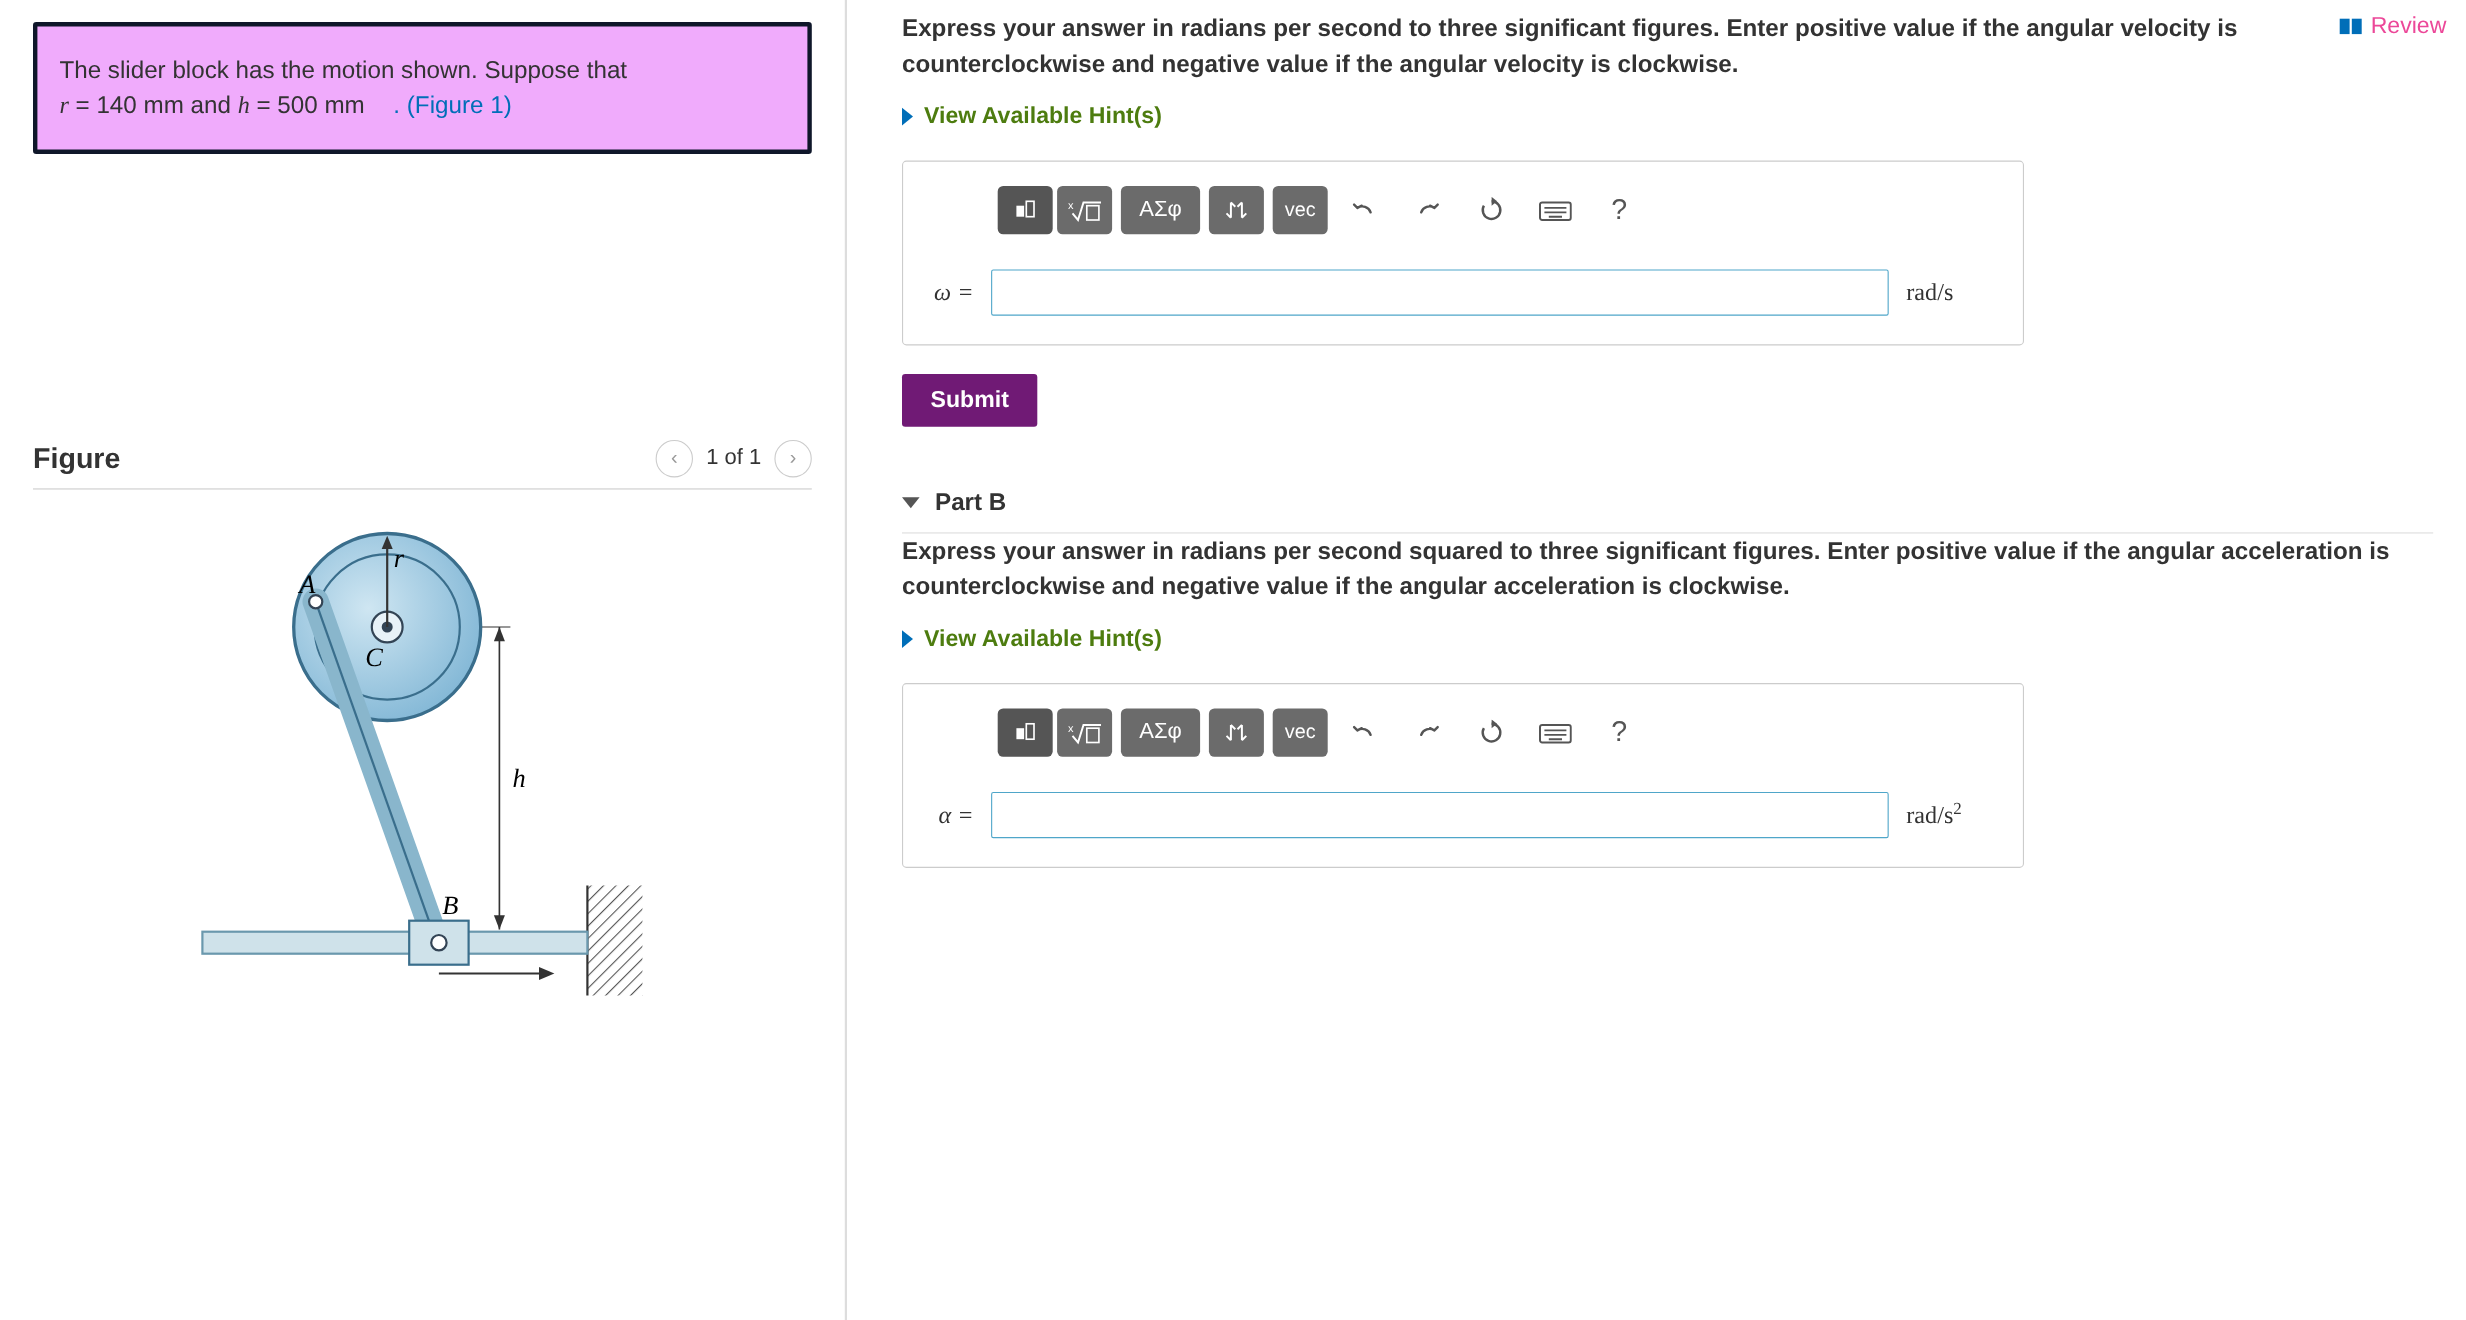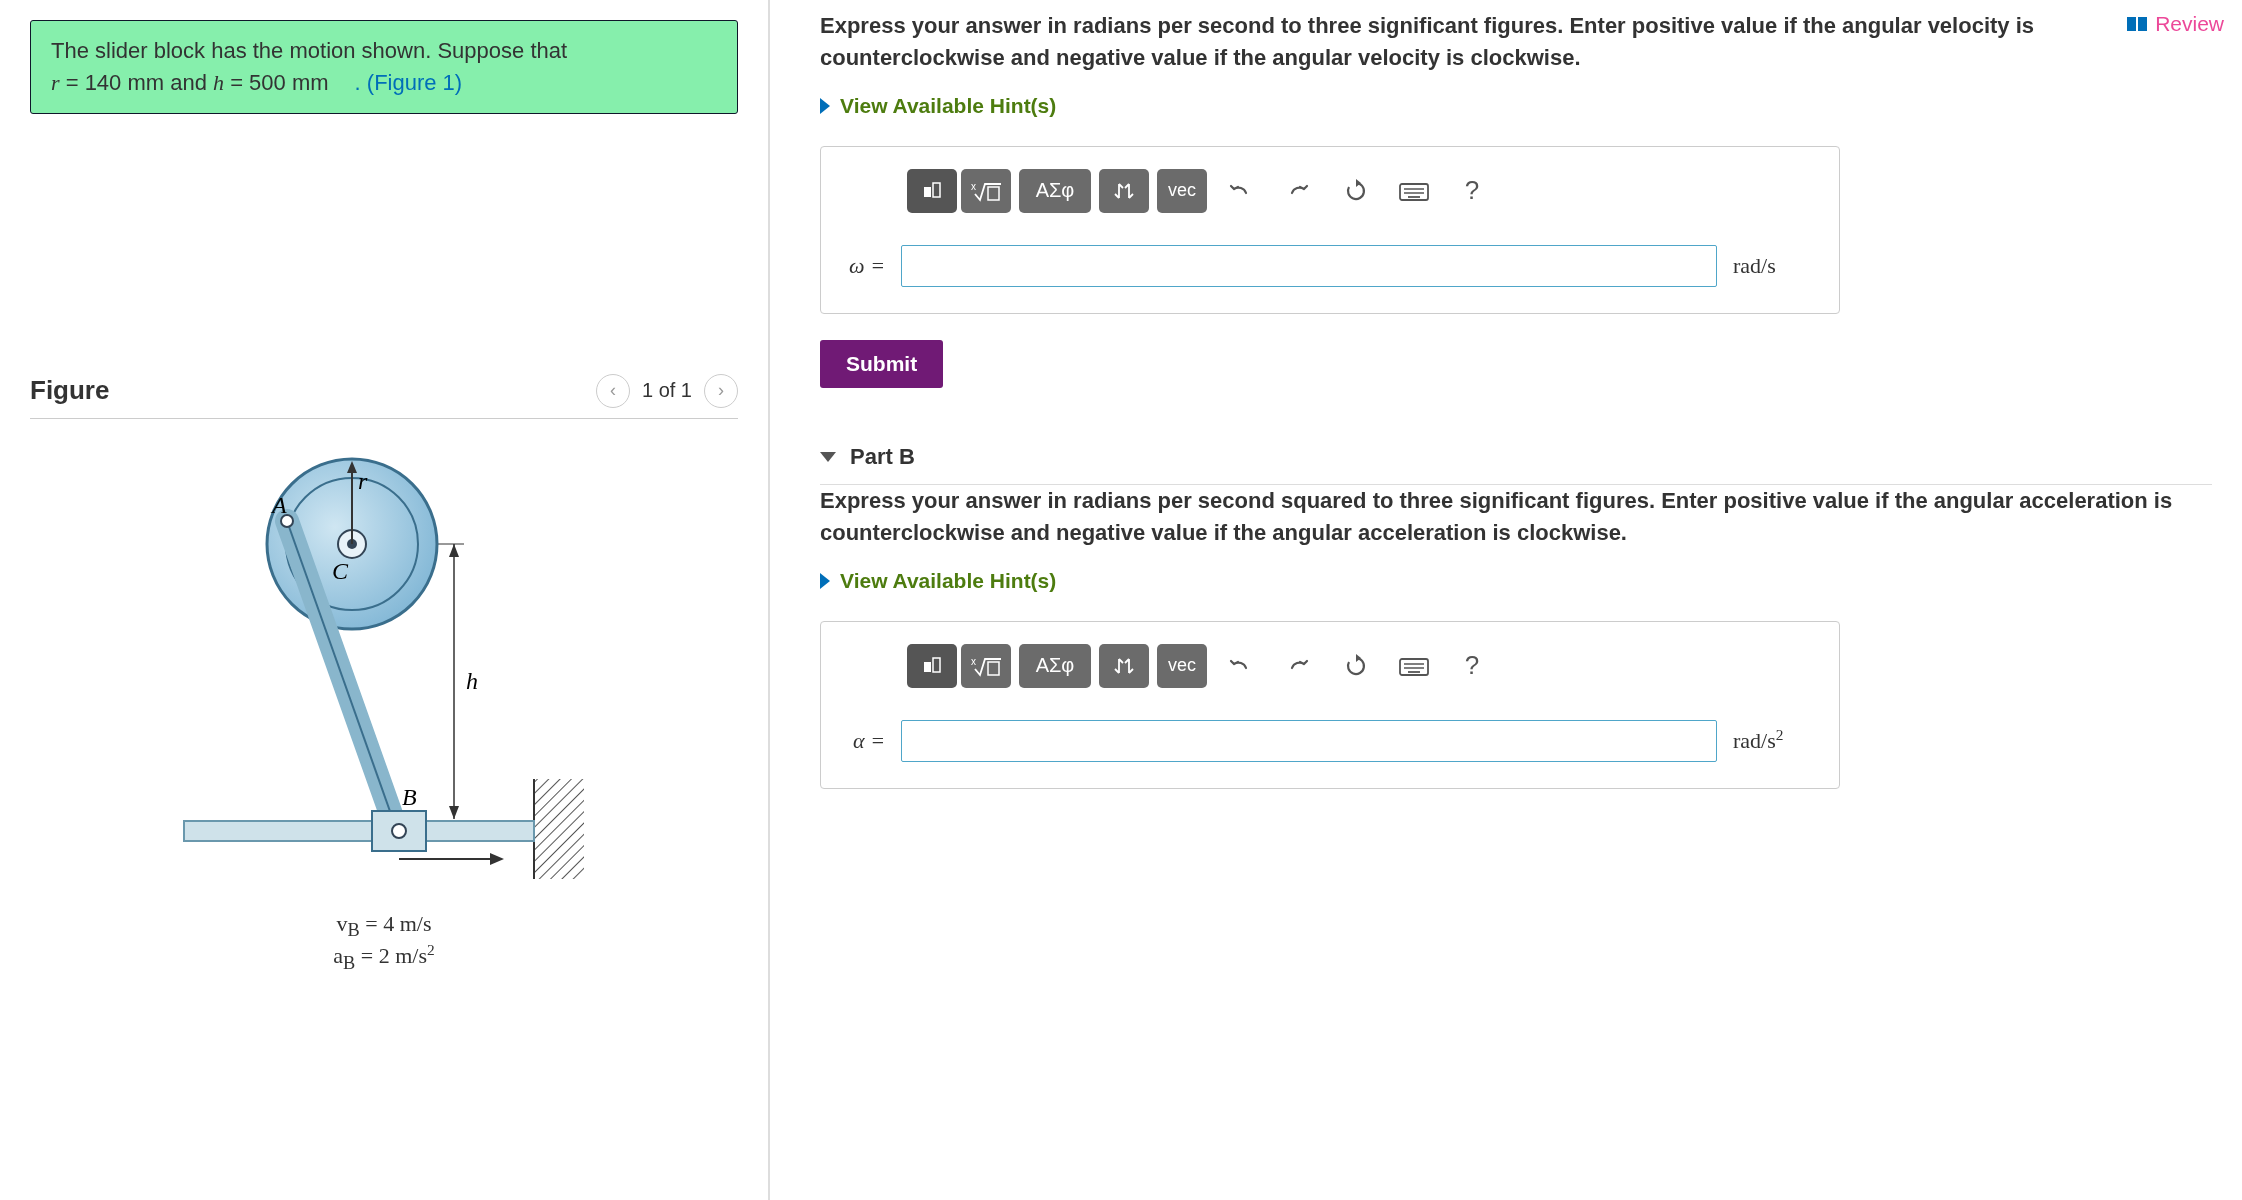--- a/index.html
+++ b/index.html
@@ -35,24 +35,24 @@
   gap: 8px;
 }
 .review-icon {
   display: inline-flex;
   gap: 2px;
 }
 .review-icon span {
   width: 9px; height: 14px; background: #006eb8;
 }
 .problem-box {
-  background: #86efac;
-  border: 1px solid #0f172a;
+  background: #f0abfc;
+  border: 4px solid #0f172a;
   border-radius: 3px;
-  padding: 14px 20px;
+  padding: 24px 20px;
   font-size: 22px;
   line-height: 1.45;
 }
 .problem-box .italic { font-style: italic; font-family: 'Times New Roman', serif; }
 .problem-box .link { color: #006eb8; margin-left: 26px; }
 .figure-section {
   margin-top: 260px;
 }
 .figure-header {
   display: flex;
@@ -262,24 +262,20 @@
 
         <line x1="245" y1="410" x2="340" y2="410" stroke="#333" stroke-width="2"></line>
         <polygon points="350,410 336,404 336,416" fill="#333"></polygon>
 
         <text x="118" y="64" font-family="Times New Roman" font-style="italic" font-size="24">A</text>
         <text x="178" y="130" font-family="Times New Roman" font-style="italic" font-size="24">C</text>
         <text x="204" y="40" font-family="Times New Roman" font-style="italic" font-size="24">r</text>
         <text x="312" y="240" font-family="Times New Roman" font-style="italic" font-size="24">h</text>
         <text x="248" y="356" font-family="Times New Roman" font-style="italic" font-size="24">B</text>
       </svg>
-    </div>
-    <div style="text-align:center; font-family:'Times New Roman',serif; font-size:22px; margin-top:-18px;">
-      <span class="italic">v</span><sub class="italic">B</sub><span> = 4 m/s</span><br>
-      <span class="italic">a</span><sub class="italic">B</sub><span> = 2 m/s</span><sup>2</sup>
     </div>
   </div>
 </div>
 
 <div class="right-panel">
   <div class="review-link">
     <span class="review-icon">
         <span></span>
         <span></span>
       </span>

